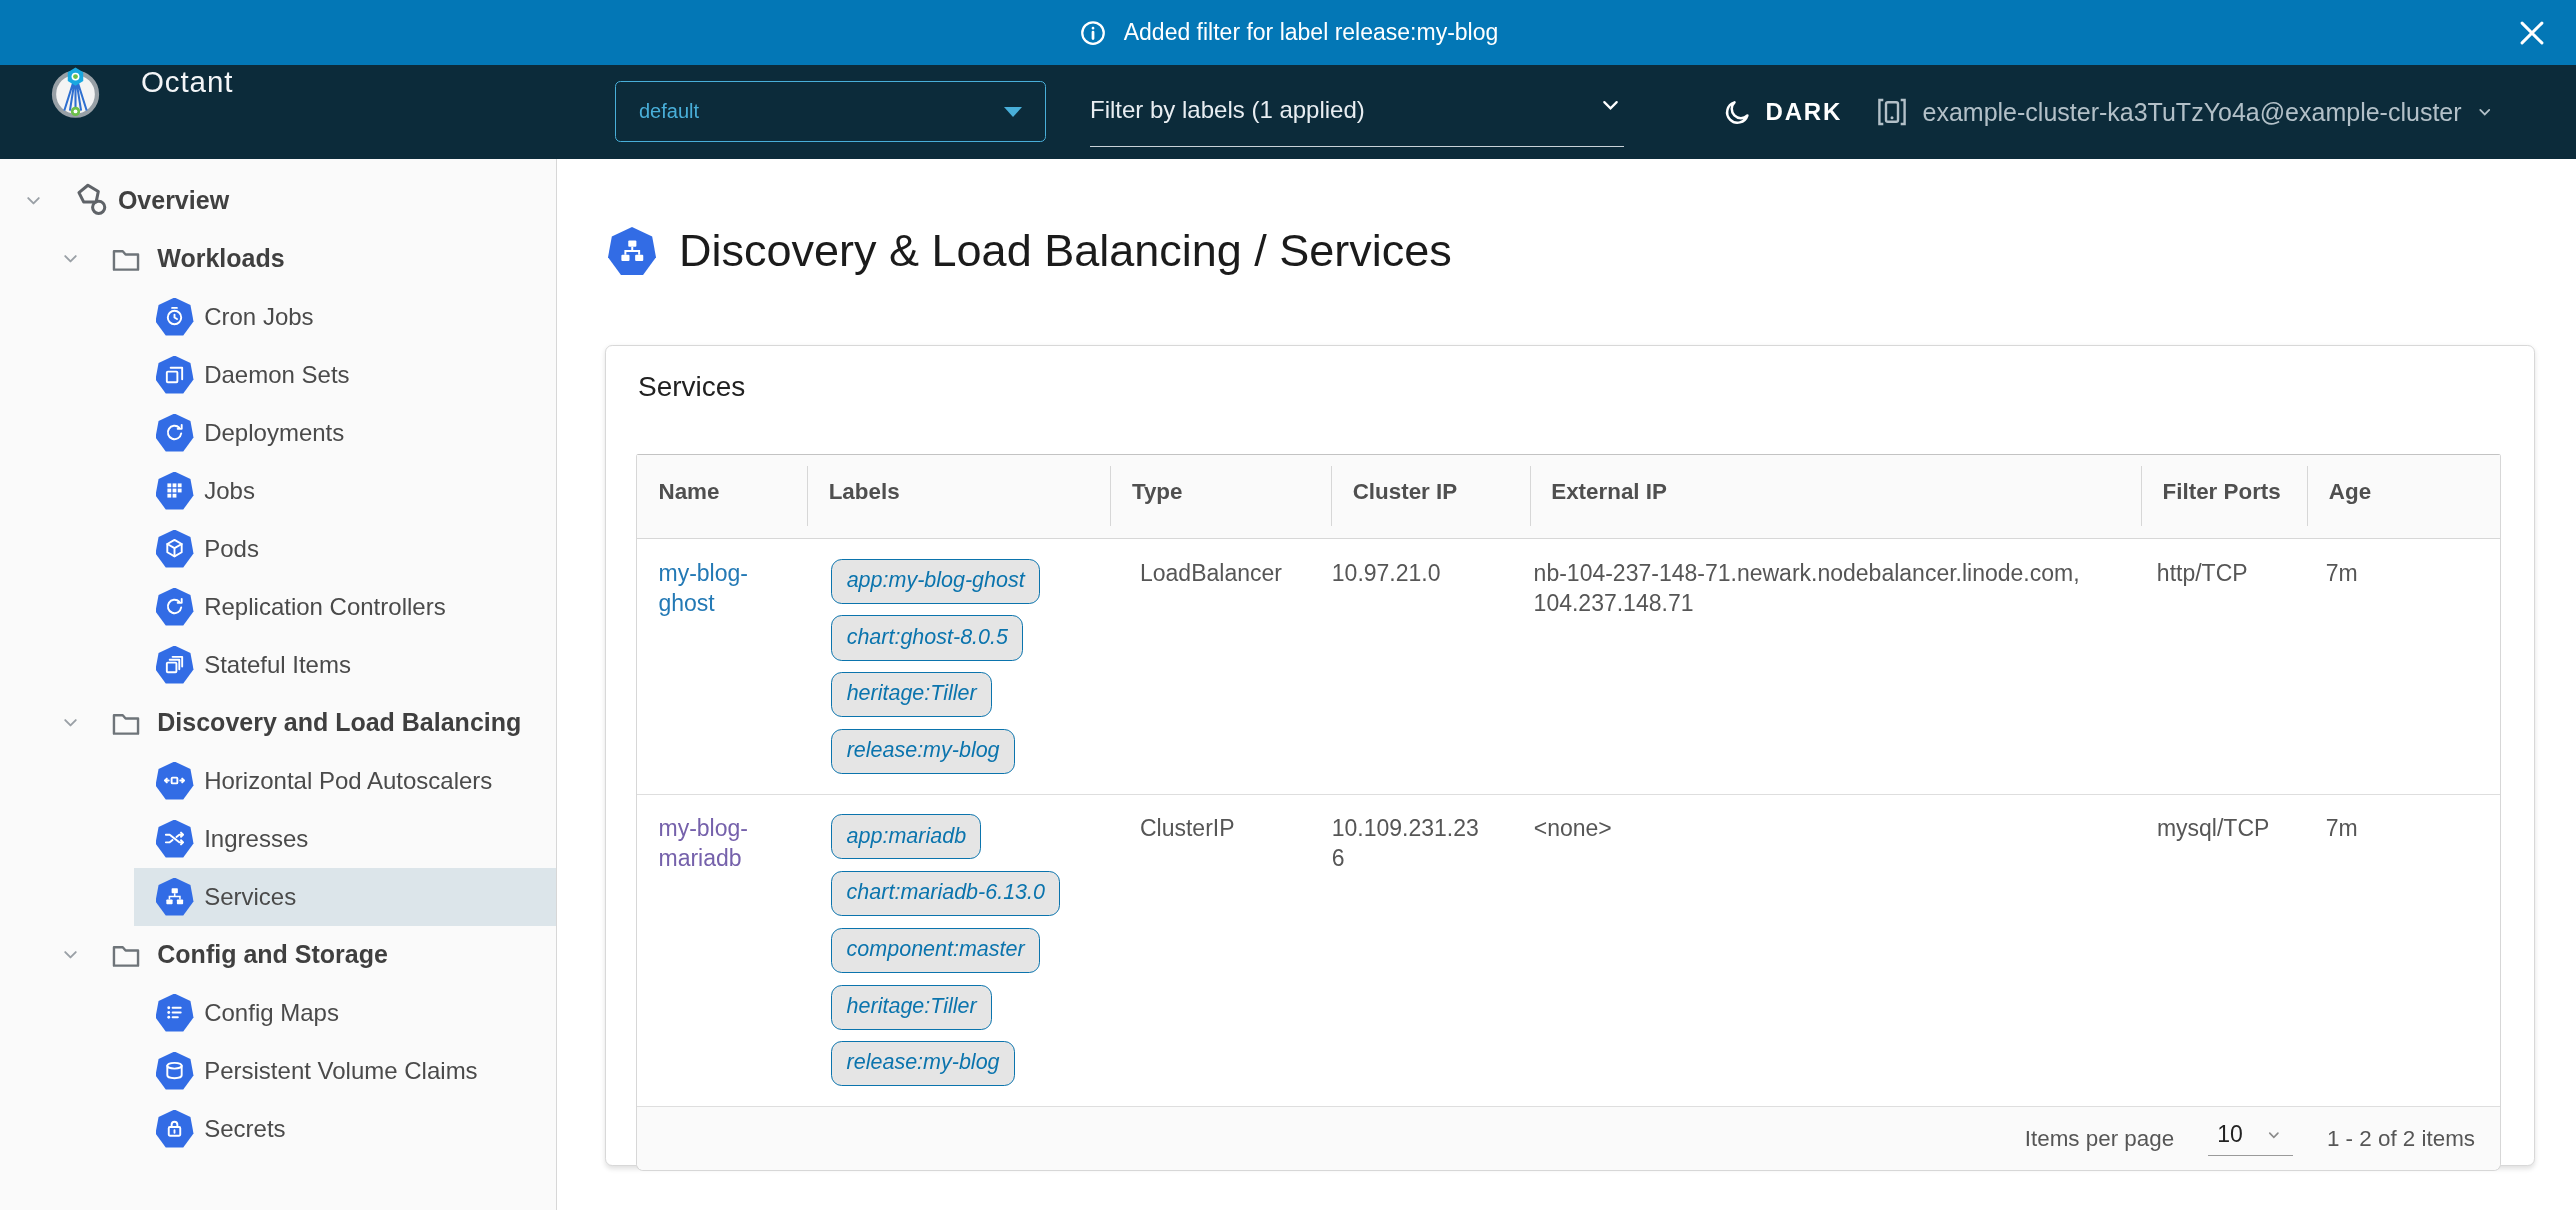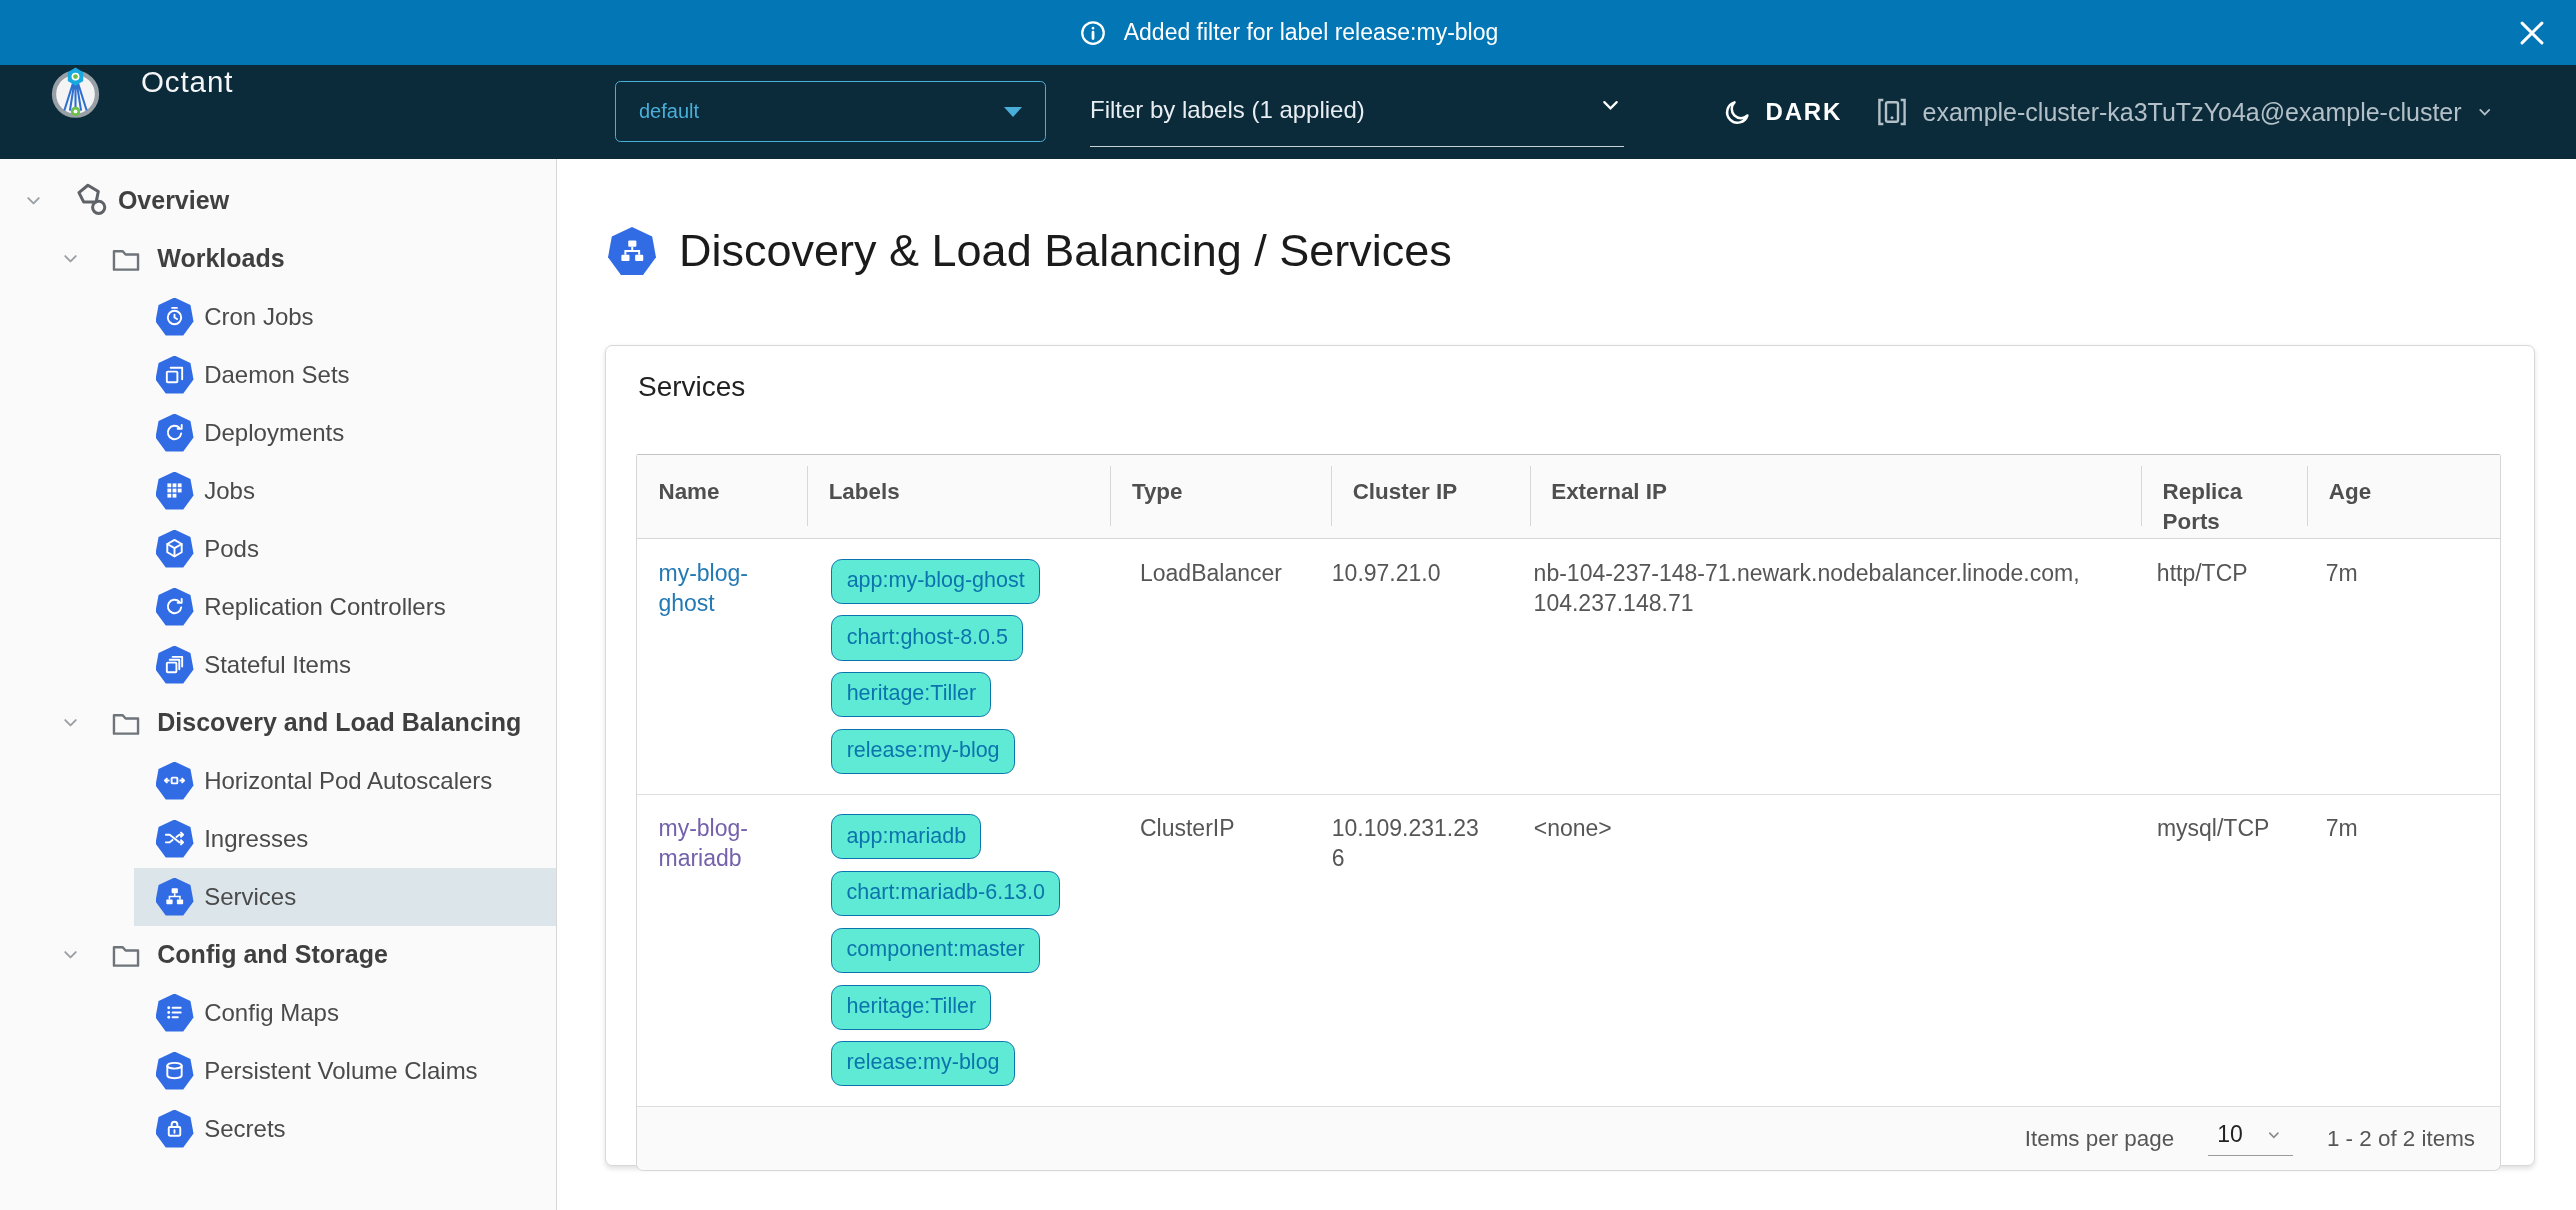--- a/index.html
+++ b/index.html
@@ -79,21 +79,21 @@
   .dg-header { display:flex; background:#fafafa; border-bottom:0.9px solid #d7d7d7; min-height:84px; }
   .dg-hcell { padding:21.5px 21.5px 0 21.5px; font-size:22.4px; font-weight:700; color:#4f4f4f;
               position:relative; line-height:1.35; }
   .dg-hcell + .dg-hcell::before { content:''; position:absolute; left:0; top:10.7px; bottom:12.5px;
               width:0.9px; background:#d7d7d7; }
   .dg-row { display:flex; border-bottom:0.9px solid #dedede; background:#fff; }
   .dg-cell { padding:19.7px 21.5px; font-size:23px; color:#565656; line-height:1.3; word-wrap:break-word; }
   a.link { color:var(--link); text-decoration:none; cursor:pointer; }
   a.link.visited { color:var(--link-visited); }
   .chip { display:table; border:1.8px solid var(--chip); color:var(--chip); border-radius:10.7px;
-          padding:7.2px 14.3px 8px; font-size:21.5px; margin-bottom:11.6px; background:#5eead4; white-space:nowrap; }
+          padding:7.2px 14.3px 8px; font-size:21.5px; margin-bottom:11.6px; background:#e5e5e5; white-space:nowrap;font-style:italic; }
   .chip:last-child { margin-bottom:0; }
   .dg-footer { height:63px; background:#fafafa; border-radius:0 0 7.2px 7.2px;
                display:flex; align-items:center; justify-content:flex-end; gap:34px;
                padding-right:25px; font-size:22.4px; color:#565656; }
   .pp { display:inline-flex; align-items:center; gap:21.5px; border-bottom:0.9px solid #9a9a9a;
         padding:0 9px 6.3px; color:#222; font-size:23px; cursor:pointer; }
   .pp svg { width:19.7px; height:19.7px; }
 </style>
 </head>
 <body>
@@ -356,21 +356,21 @@
 
   <section class="card">
     <h2>Services</h2>
     <div class="datagrid">
       <div class="dg-header" id="dg-header">
           <div class="dg-hcell" style="width: 173px;">Name</div>
           <div class="dg-hcell" style="width: 309px;">Labels</div>
           <div class="dg-hcell" style="width: 192px;">Type</div>
           <div class="dg-hcell" style="width: 202px; margin-left: 32px;">Cluster IP</div>
           <div class="dg-hcell" style="width: 624px;">External IP</div>
-          <div class="dg-hcell" style="width: 169px;">Replica Ports</div>
+          <div class="dg-hcell" style="width: 169px;">Filter Ports</div>
           <div class="dg-hcell" style="width: 196px;">Age</div>
         </div>
       <div id="dg-body">
           <div class="dg-row">
             <div class="dg-cell" style="width: 173px;"><a class="link">my-blog-ghost</a></div>
             <div class="dg-cell" style="width: 309px;">
               <span class="chip">app:my-blog-ghost</span>
               <span class="chip">chart:ghost-8.0.5</span>
               <span class="chip">heritage:Tiller</span>
               <span class="chip">release:my-blog</span>

